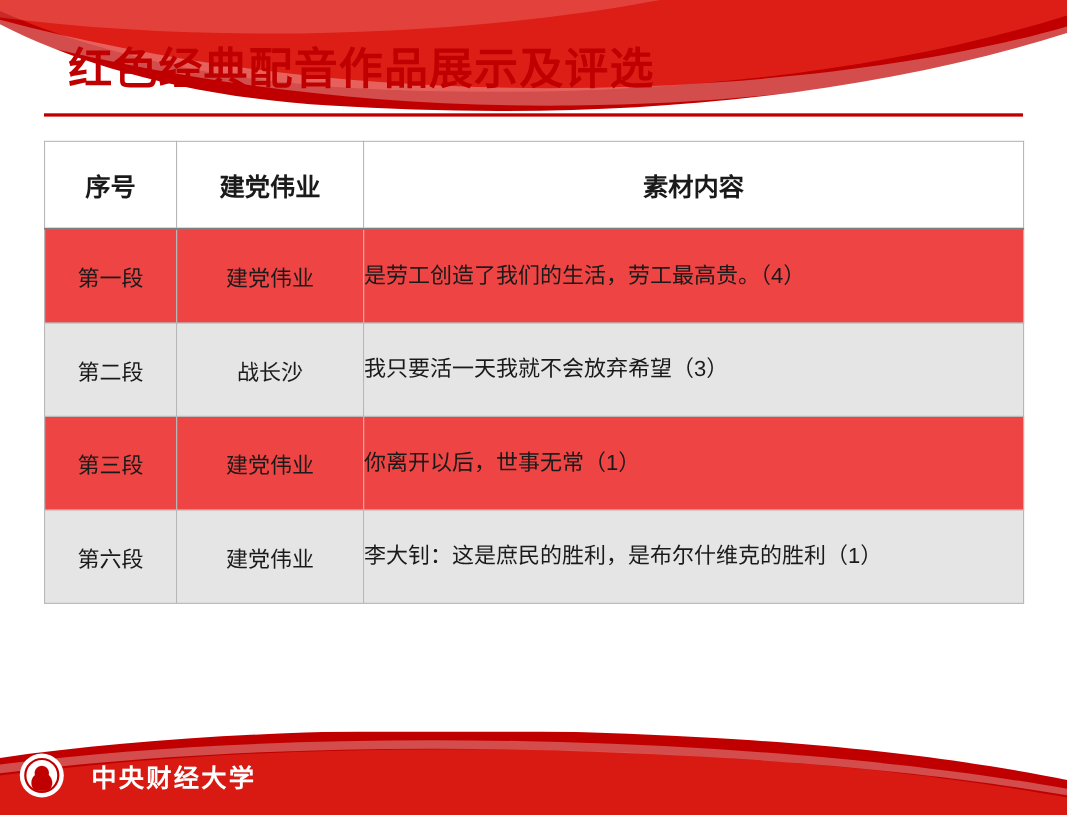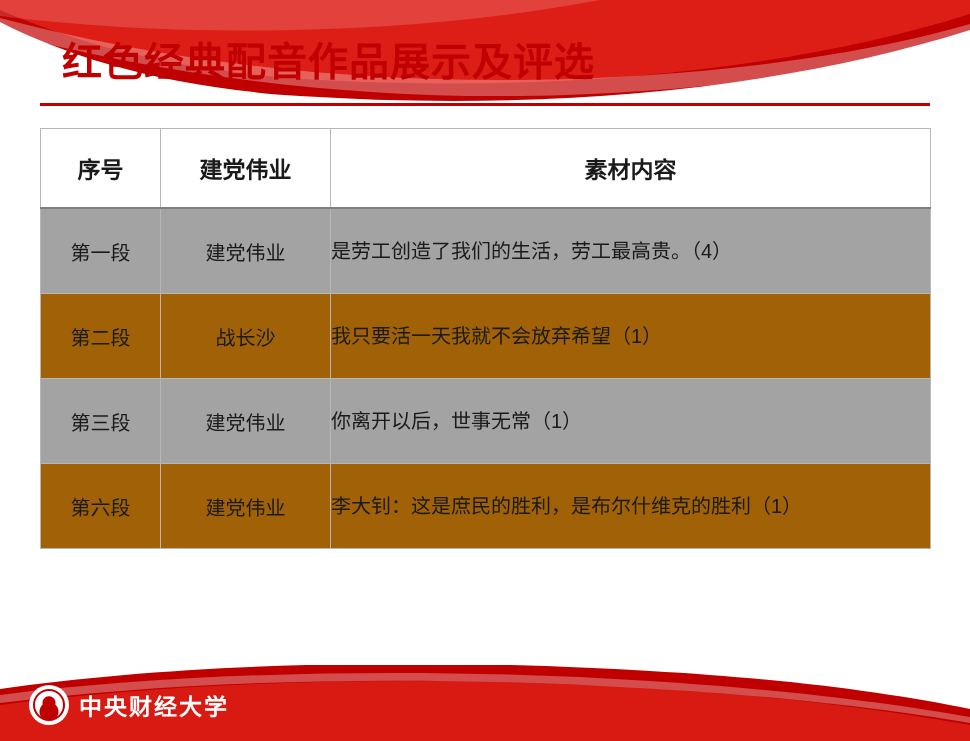--- a/index.html
+++ b/index.html
@@ -99,47 +99,47 @@
   td.cell-no, td.cell-work {
     text-align: center;
   }
   td.cell-content {
     text-align: left;
     padding-left: 18px;
     padding-right: 14px;
     line-height: 1.45;
   }
   tr.alt td {
-    background: #a16207;
+    background: #e5e5e5;
   }
   tr.plain td {
-    background: #a3a3a3;
+    background: #ef4444;
   }
   tr.tall td {
     height: 92px;
   }
 
   
   .footer {
     position: absolute;
     left: 0;
     bottom: 0;
     width: 970px;
     height: 76px;
     overflow: hidden;
   }
   .footer svg { display: block; }
 
   .logo-group {
     position: absolute;
-    left: 29px;
+    left: 18px;
     bottom: 14px;
     display: flex;
     align-items: center;
-    gap: 10px;
+    gap: 25px;
     height: 44px;
   }
   .logo-seal {
     width: 40px;
     height: 40px;
     border-radius: 50%;
     background: #ffffff;
     position: relative;
     flex: 0 0 auto;
   }
@@ -198,21 +198,21 @@
       </thead>
       <tbody>
         <tr class="plain">
           <td class="cell-no">第一段</td>
           <td class="cell-work">建党伟业</td>
           <td class="cell-content">是劳工创造了我们的生活，劳工最高贵。（4）</td>
         </tr>
         <tr class="alt">
           <td class="cell-no">第二段</td>
           <td class="cell-work">战长沙</td>
-          <td class="cell-content">我只要活一天我就不会放弃希望（1）</td>
+          <td class="cell-content">我只要活一天我就不会放弃希望（3）</td>
         </tr>
         <tr class="plain">
           <td class="cell-no">第三段</td>
           <td class="cell-work">建党伟业</td>
           <td class="cell-content">你离开以后，世事无常（1）</td>
         </tr>
         <tr class="alt tall">
           <td class="cell-no">第六段</td>
           <td class="cell-work">建党伟业</td>
           <td class="cell-content">李大钊：这是庶民的胜利，是布尔什维克的胜利（1）</td>

